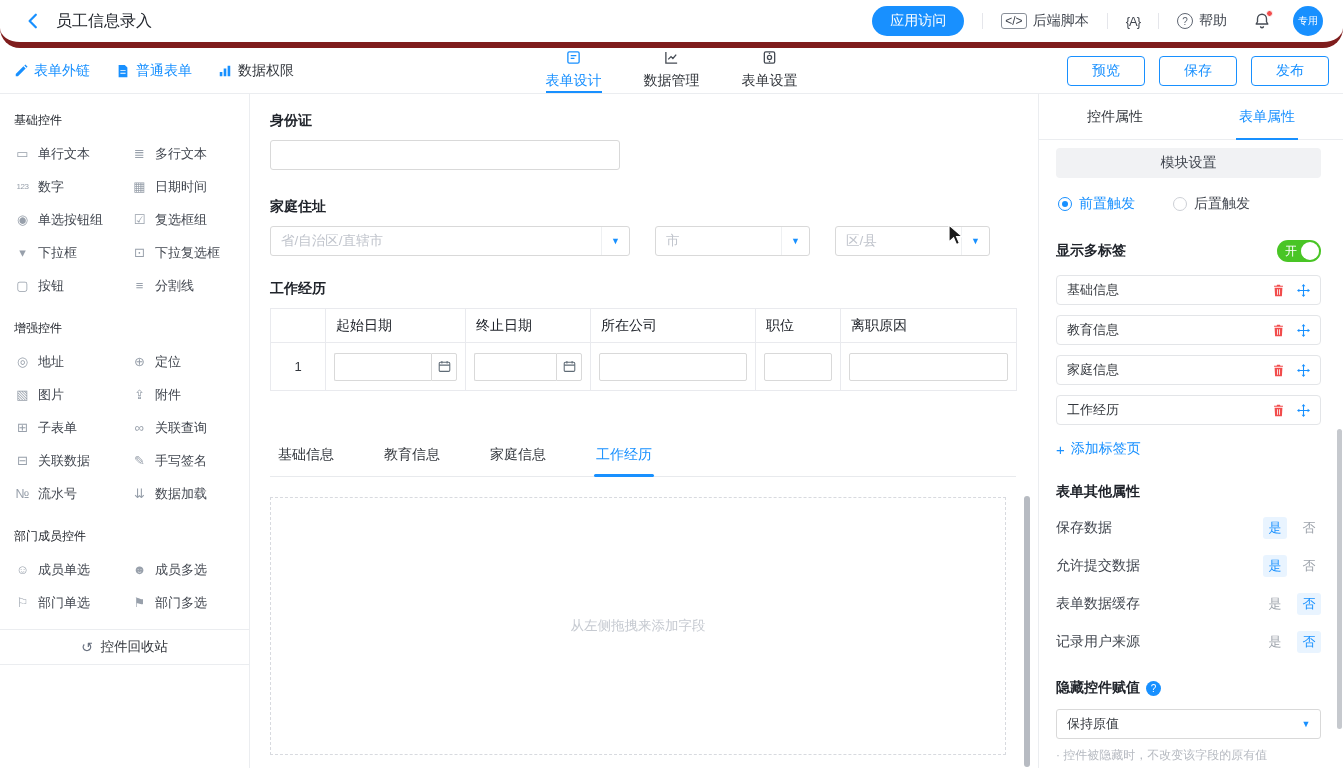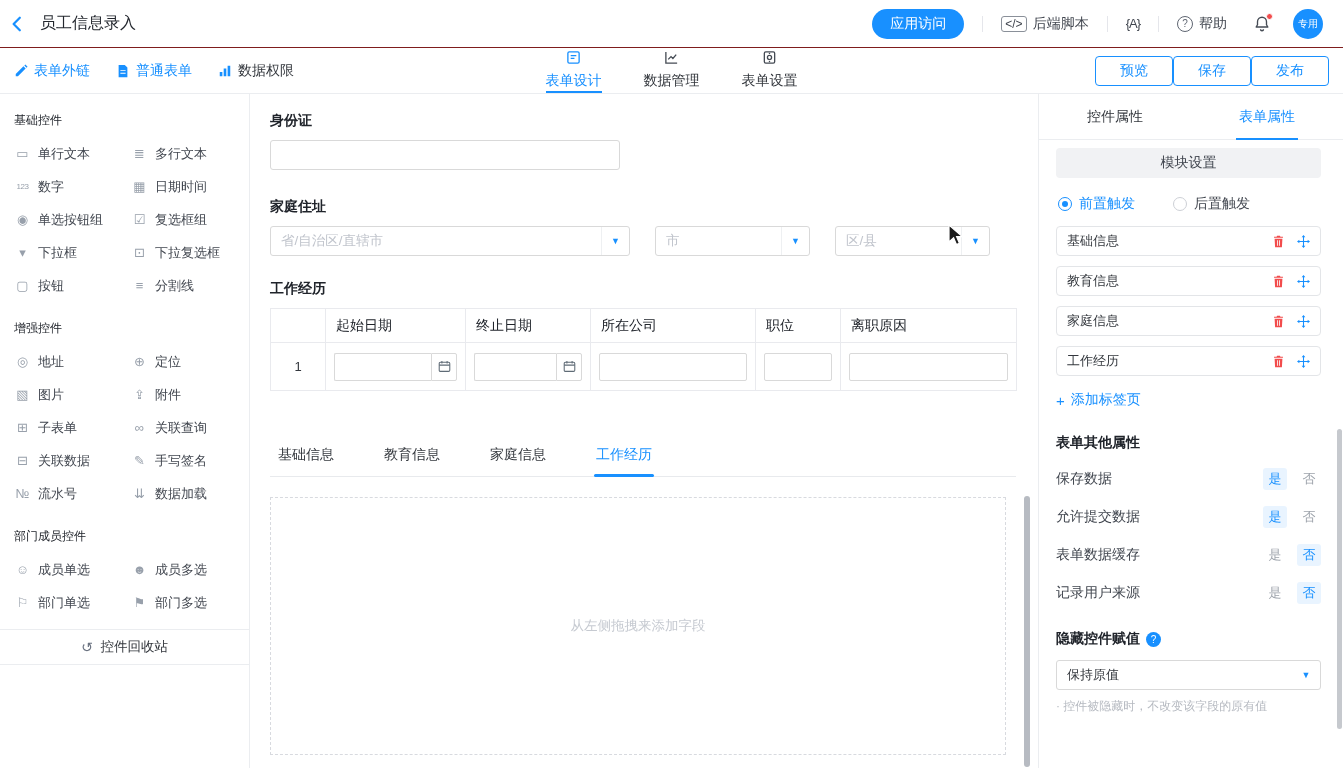--- a/index.html
+++ b/index.html
@@ -1,21 +1,21 @@
 <!DOCTYPE html>
 <html><head>
 <meta charset="utf-8">
 <style>
   * { box-sizing: border-box; margin: 0; padding: 0; }
   html,body { width:1343px; height:768px; overflow:hidden; }
   body { font-family:"Liberation Sans","DejaVu Sans",sans-serif; font-size:14px; color:#363c45; background:#fff; position:relative; }
   .app { width:1343px; height:768px; display:flex; flex-direction:column; }
 
   
-  .header { flex:0 0 48px; height:48px; border-bottom:1px solid #7f1d1d; display:flex; align-items:center; padding:0 20px 0 8px; background:#fff; }
+  .header { flex:0 0 48px; height:48px; border-bottom:6px solid #7f1d1d; display:flex; align-items:center; padding:0 20px 0 24px; background:#fff;border-radius:20px; }
   .back { display:flex; align-items:center; margin-right:14px; cursor:pointer; }
   .title { font-size:16px; color:#23272e; font-weight:500; }
   .hdr-right { margin-left:auto; display:flex; align-items:center; }
   .pill { background:#1890ff; color:#fff; border-radius:16px; padding:6px 18px; font-size:14px; cursor:pointer; }
   .v-div { width:1px; height:16px; background:#e5e6eb; margin:0 18px; }
   .hdr-item { display:flex; align-items:center; gap:6px; color:#41464f; font-size:14px; cursor:pointer; }
   .code-ico { font-size:12px; color:#41464f; border:1px solid #8a9099; border-radius:3px; padding:0 3px; line-height:14px; height:16px; display:flex; align-items:center; }
   .i18n-ico { font-size:13px; color:#41464f; letter-spacing:-1px; }
   .q-circle { width:16px; height:16px; border:1.4px solid #5f6672; border-radius:50%; font-size:10px; display:flex; align-items:center; justify-content:center; color:#5f6672; }
   .bell { position:relative; margin:0 22px 0 26px; display:flex; cursor:pointer; }
@@ -24,21 +24,21 @@
 
   
   .toolbar { flex:0 0 46px; height:46px; border-bottom:1px solid #ebedf0; display:flex; align-items:center; padding:0 14px; position:relative; background:#fff; }
   .tb-left { display:flex; align-items:center; gap:26px; }
   .tb-item { display:flex; align-items:center; gap:6px; cursor:pointer; font-size:14px; }
   .tb-item.blue { color:#1890ff; }
   .tb-item.dark { color:#33373d; }
   .tb-tabs { position:absolute; left:50%; transform:translateX(-50%); height:100%; display:flex; gap:42px; }
   .tb-tab { display:flex; align-items:center; gap:7px; font-size:14px; color:#33373d; border-bottom:2px solid transparent; padding-top:2px; cursor:pointer;flex-direction:column; }
   .tb-tab.active { color:#1890ff; border-bottom-color:#1890ff; }
-  .tb-actions { margin-left:auto; display:flex; }
+  .tb-actions { margin-left:auto; display:flex; gap:14px; }
   .btn-outline { width:78px; height:30px; background:#fff; border:1px solid #1890ff; color:#1890ff; border-radius:4px; font-size:14px; cursor:pointer; font-family:inherit; }
 
   
   .main { flex:1; min-height:0; display:flex; }
 
   
   .sidebar { flex:0 0 250px; width:250px; border-right:1px solid #ebedf0; overflow:hidden; background:#fff; }
   .sec-title { font-weight:400; font-size:12px; color:#20242b; padding:18px 14px 8px; }
   .sec-grid { display:grid; grid-template-columns:117px 1fr; padding-left:14px; }
   .ctl-item { height:33px; display:flex; align-items:center; gap:7px; font-size:13px; color:#41464f; cursor:grab; }
@@ -417,20 +417,27 @@
         <div class="trigger-row">
           <span class="radio sel">
             <span class="dot sel"></span>
             <span>前置触发</span>
           </span>
           <span class="radio">
             <span class="dot"></span>
             <span>后置触发</span>
           </span>
         </div>
+        <div class="row-between mt27">
+          <span class="bold-label">显示多标签</span>
+          <span class="toggle">
+            <span class="tg-txt">开</span>
+            <span class="knob"></span>
+          </span>
+        </div>
         <div>
             <div class="tag-item">
               <span class="tag-lbl">基础信息</span>
               <span class="tag-actions">
                 <span class="t-ico">
                   <svg viewBox="0 0 16 16" width="13" height="13">
                     <path fill="#f24c4c" d="M6.2.8h3.6l.5 1.2h3.2v1.3H2.5V2h3.2zM3.2 4.5h9.6l-.6 10.7H3.8zM6.1 6.4l.2 6.9h1l-.2-6.9zm3.8 0h-1l-.2 6.9h1z"></path>
                   </svg>
                 </span>
                 <span class="t-ico">

